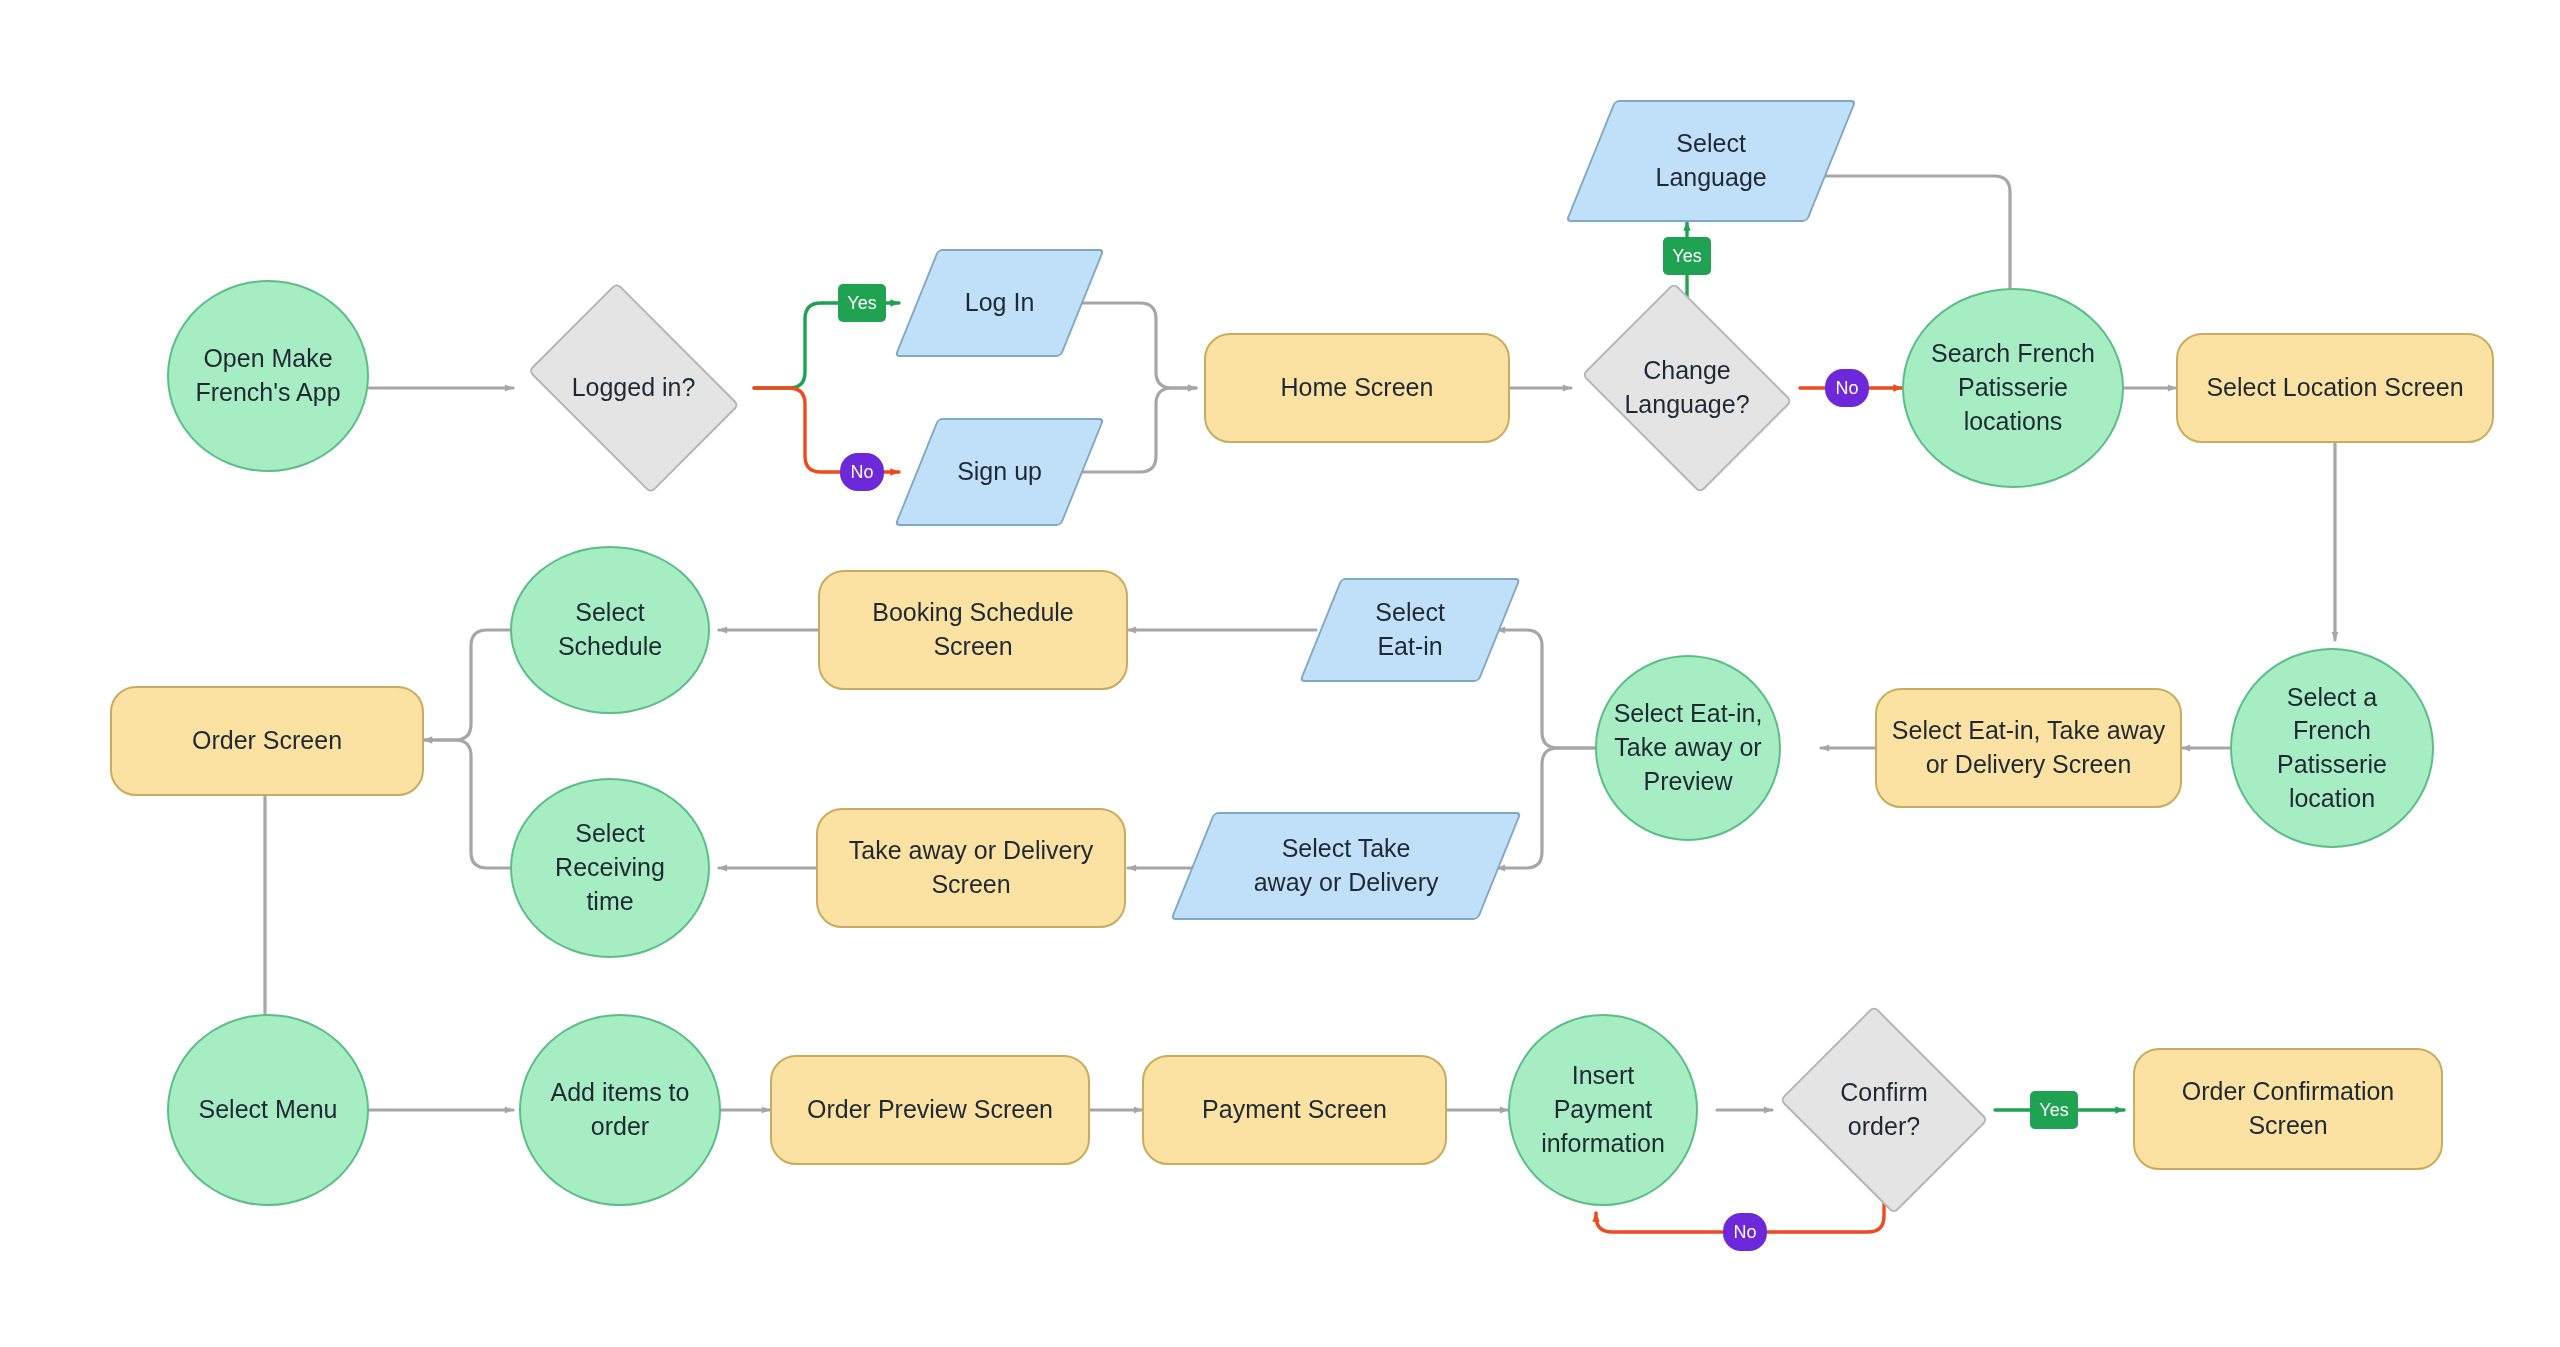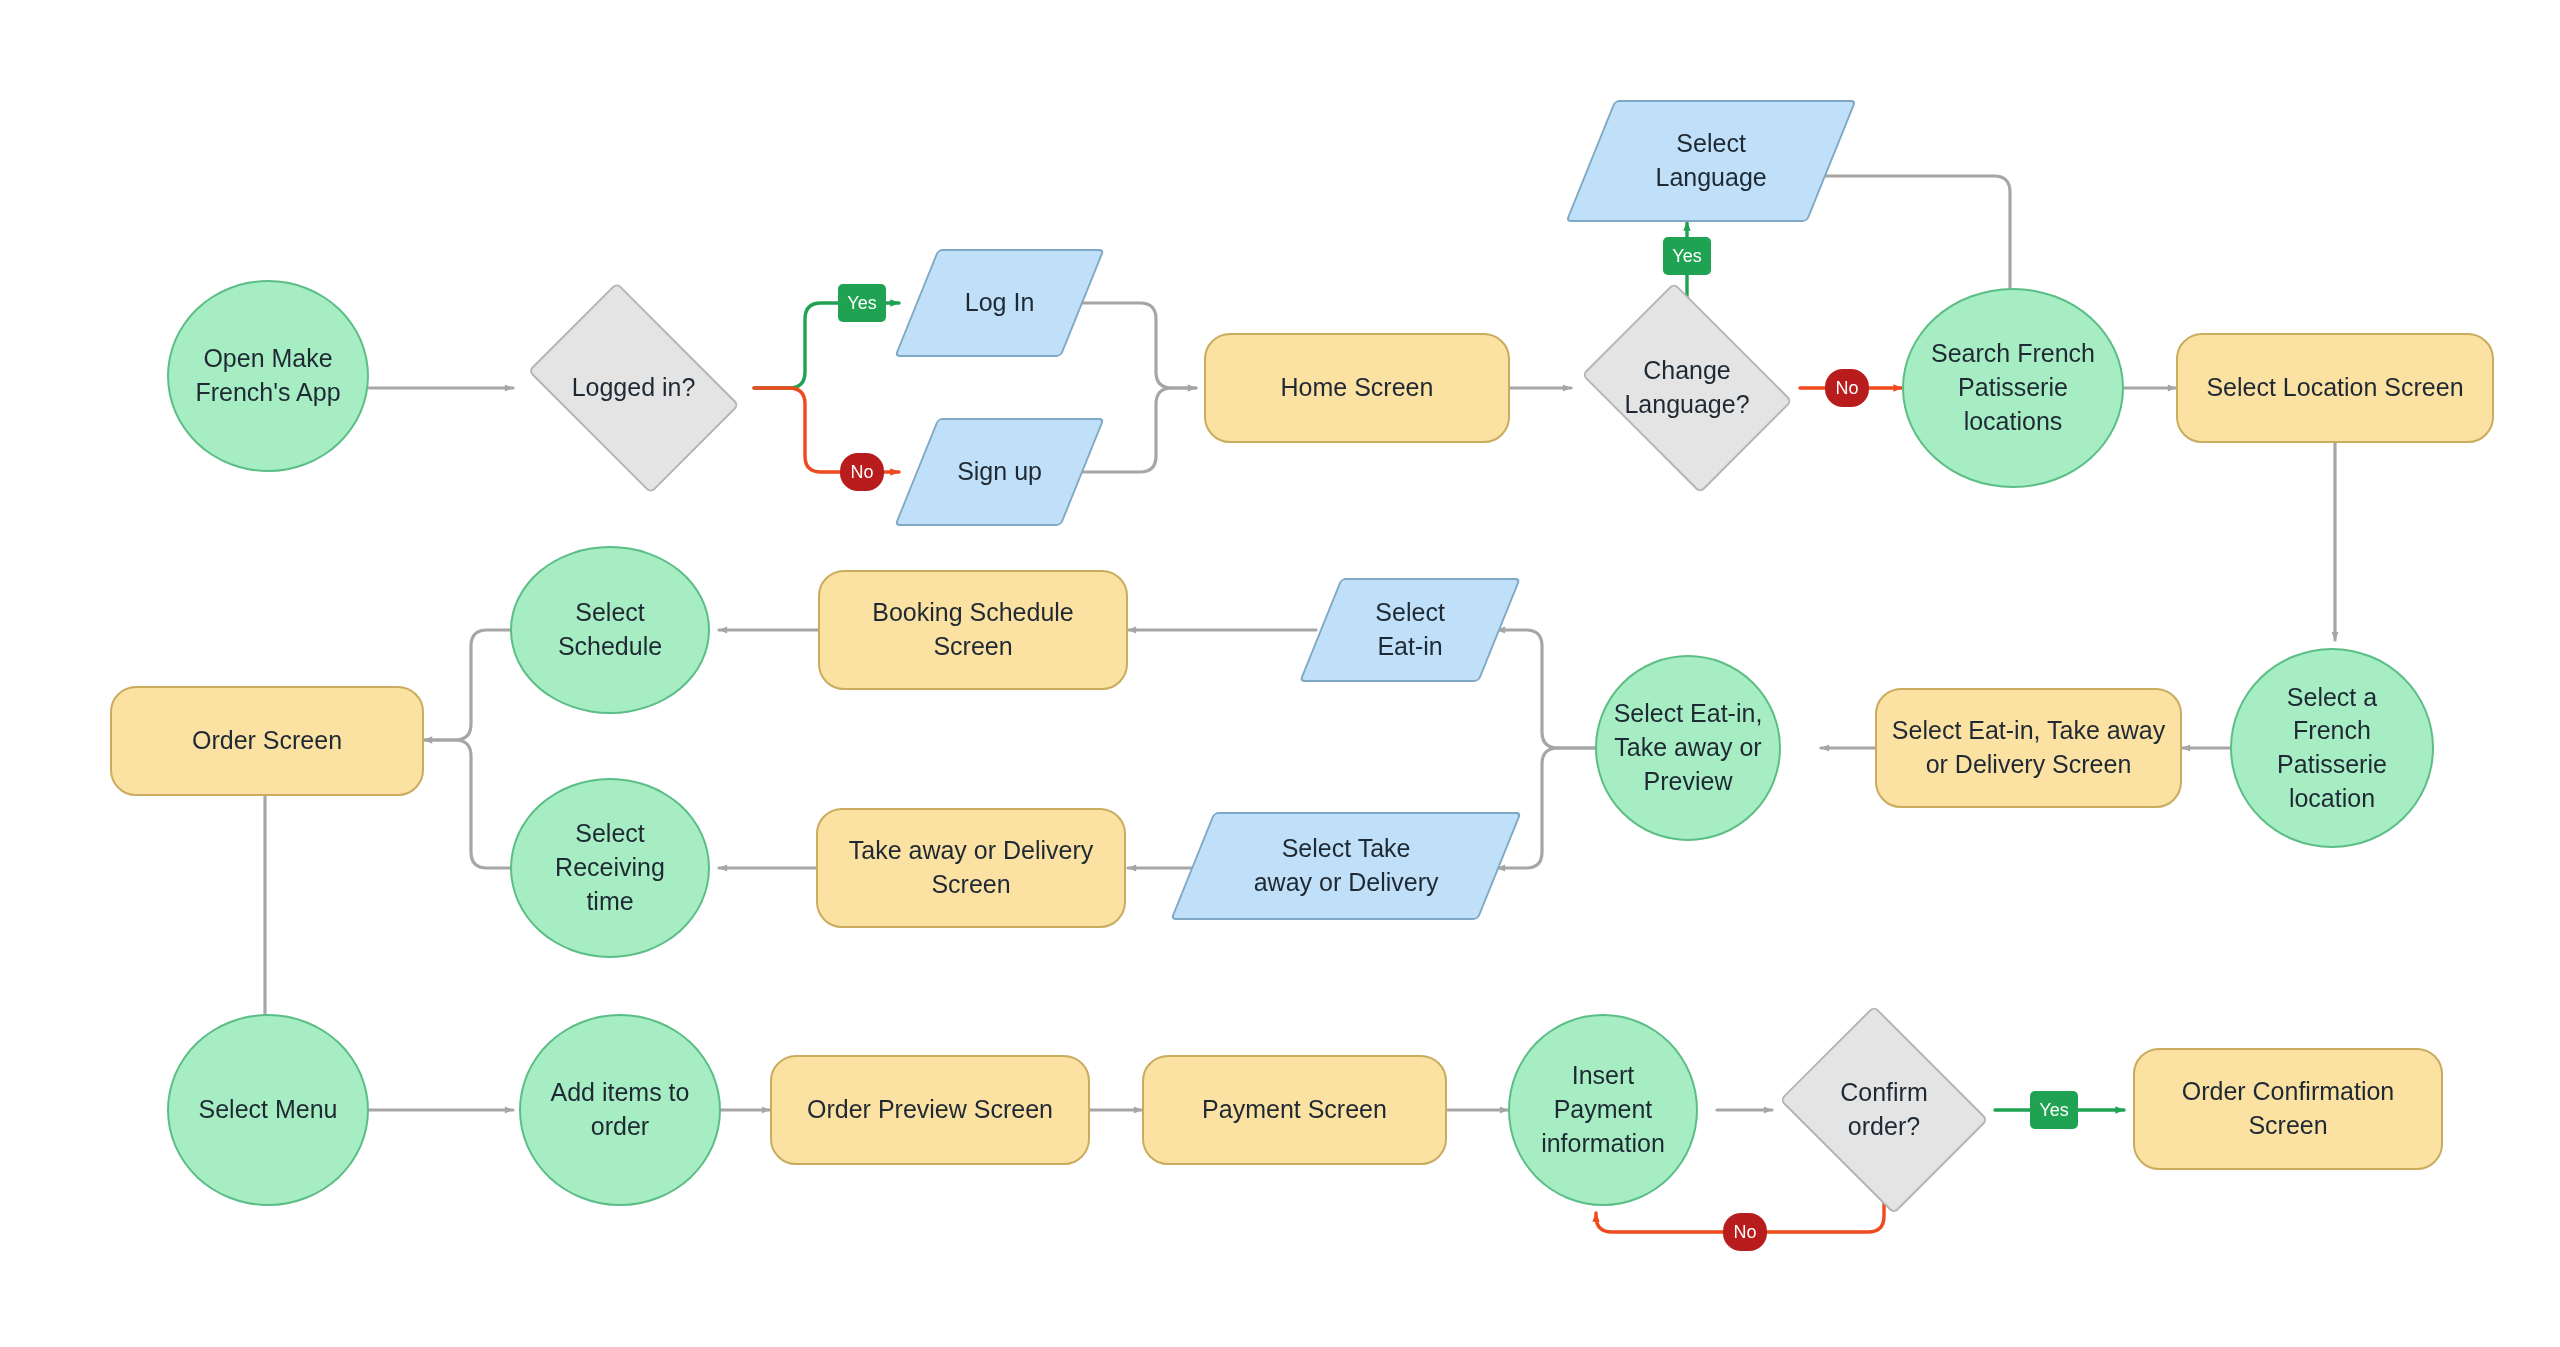--- a/index.html
+++ b/index.html
@@ -93,21 +93,21 @@
     align-items: center;
     justify-content: center;
     color: #ffffff;
     font-size: 18px;
     border-radius: 5px;
     z-index: 6;
     box-sizing: border-box;
     padding: 4px 8px;
   }
   .badge-yes { background: #1FA352; }
-  .badge-no  { background: #b91c1c; border-radius: 18px; }
+  .badge-no  { background: #6d28d9; border-radius: 18px; }
 </style>
 </head>
 <body>
 
 <div id="canvas">
 
   <svg id="edges" viewBox="0 0 2560 1347" xmlns="http://www.w3.org/2000/svg">
     <defs>
       <marker id="ah-gray" markerWidth="11" markerHeight="11" refX="8.6" refY="4" orient="auto" markerUnits="userSpaceOnUse">
         <path d="M0.5,0.6 L9,4 L0.5,7.4 z" fill="#A6A6A6"></path>

